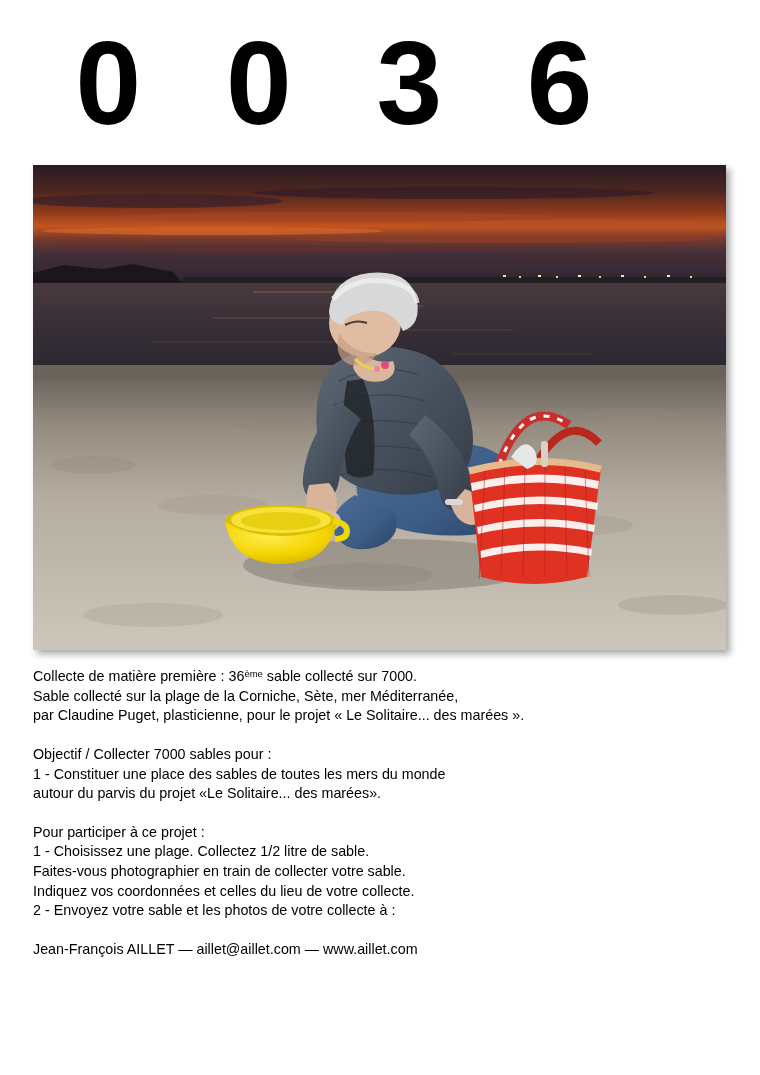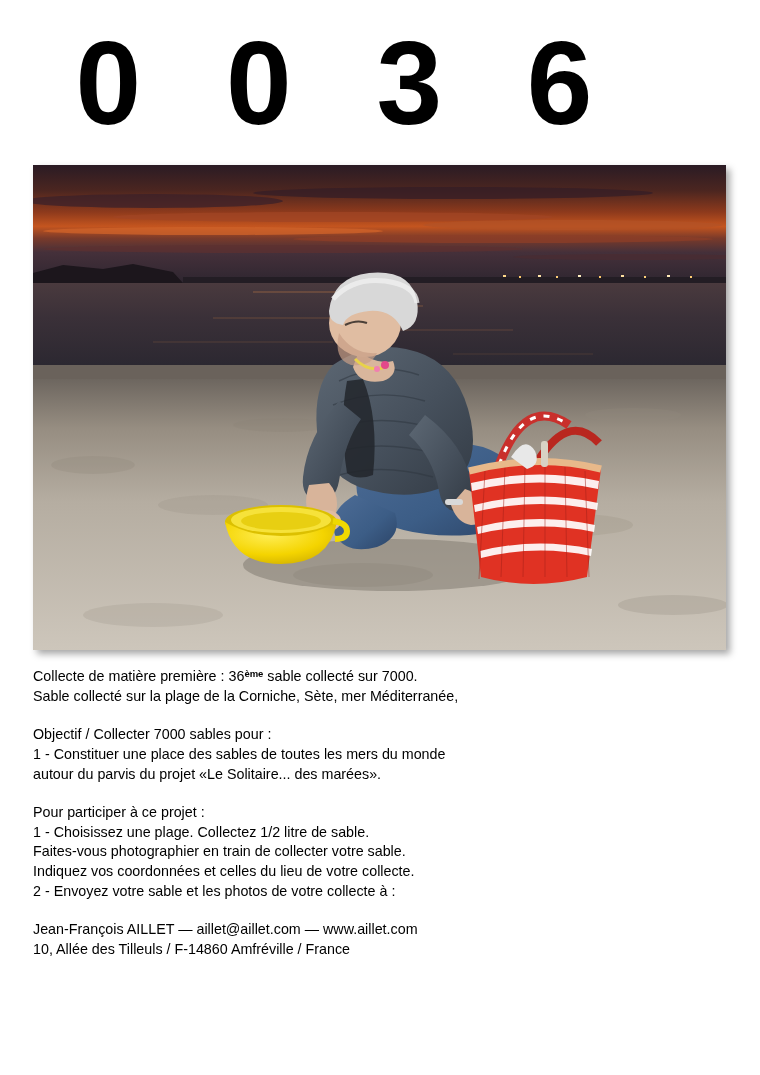--- a/index.html
+++ b/index.html
@@ -52,21 +52,21 @@
     left: 33px;
     top: 664px;
     width: 700px;
     font-size: 14.3px;
     line-height: 19.6px;
     color: #000;
   }
   .text-block p { margin: 0; }
   .b { font-weight: normal; }
   .spacer { height: 19px; }
-  sup.ordinal { font-size: 9.5px; vertical-align: 0.45em; font-weight: bold; }
+  sup.ordinal { font-size: 9.5px; vertical-align: 0.45em; font-weight: normal; }
   .line { white-space: pre-wrap; }
 </style>
 </head>
 <body>
 
 <div class="number-row">0 0 3 6</div>
 
 <div class="photo-wrap">
   <svg class="photo-svg" viewBox="0 0 693 485" preserveAspectRatio="none">
     <defs>
@@ -252,33 +252,33 @@
     </g>
   </svg>
 </div>
 
 <div class="text-block">
 
   <p class="line"><span class="b">Collecte de matière première : 36</span><sup class="ordinal">ème</sup><span class="b"> sable collecté sur 7000.</span></p>
 
   <p class="line">Sable collecté sur la plage de la Corniche, Sète, mer Méditerranée,</p>
 
+  <p class="line"><span>par </span><span class="b">Claudine Puget</span><span>, plasticienne, pour le projet « Le Solitaire... des marées ».</span></p>
 
   <div class="spacer"></div>
 
   <p class="line b">Objectif / Collecter 7000 sables pour :</p>
   <p class="line"><span class="b">1 - </span><span>Constituer une place des sables de toutes les mers du monde</span></p>
   <p class="line">autour du parvis du projet «Le Solitaire... des marées».</p>
 
   <div class="spacer"></div>
 
   <p class="line b">Pour participer à ce projet :</p>
   <p class="line b">1 - Choisissez une plage. Collectez 1/2 litre de sable.</p>
   <p class="line">Faites-vous photographier en train de collecter votre sable.</p>
   <p class="line">Indiquez vos coordonnées et celles du lieu de votre collecte.</p>
   <p class="line b">2 - Envoyez votre sable et les photos de votre collecte à :</p>
 
   <div class="spacer"></div>
 
   <p class="line"><span class="b">Jean-François AILLET</span><span class="b"> — </span><span class="b">aillet@aillet.com</span><span class="b"> — </span><span class="b">www.aillet.com</span></p>
-  <p class="line">10, Allée des Tilleuls / F-14860 Amfréville / France</p>
 
 </div>
 
 </body></html>

